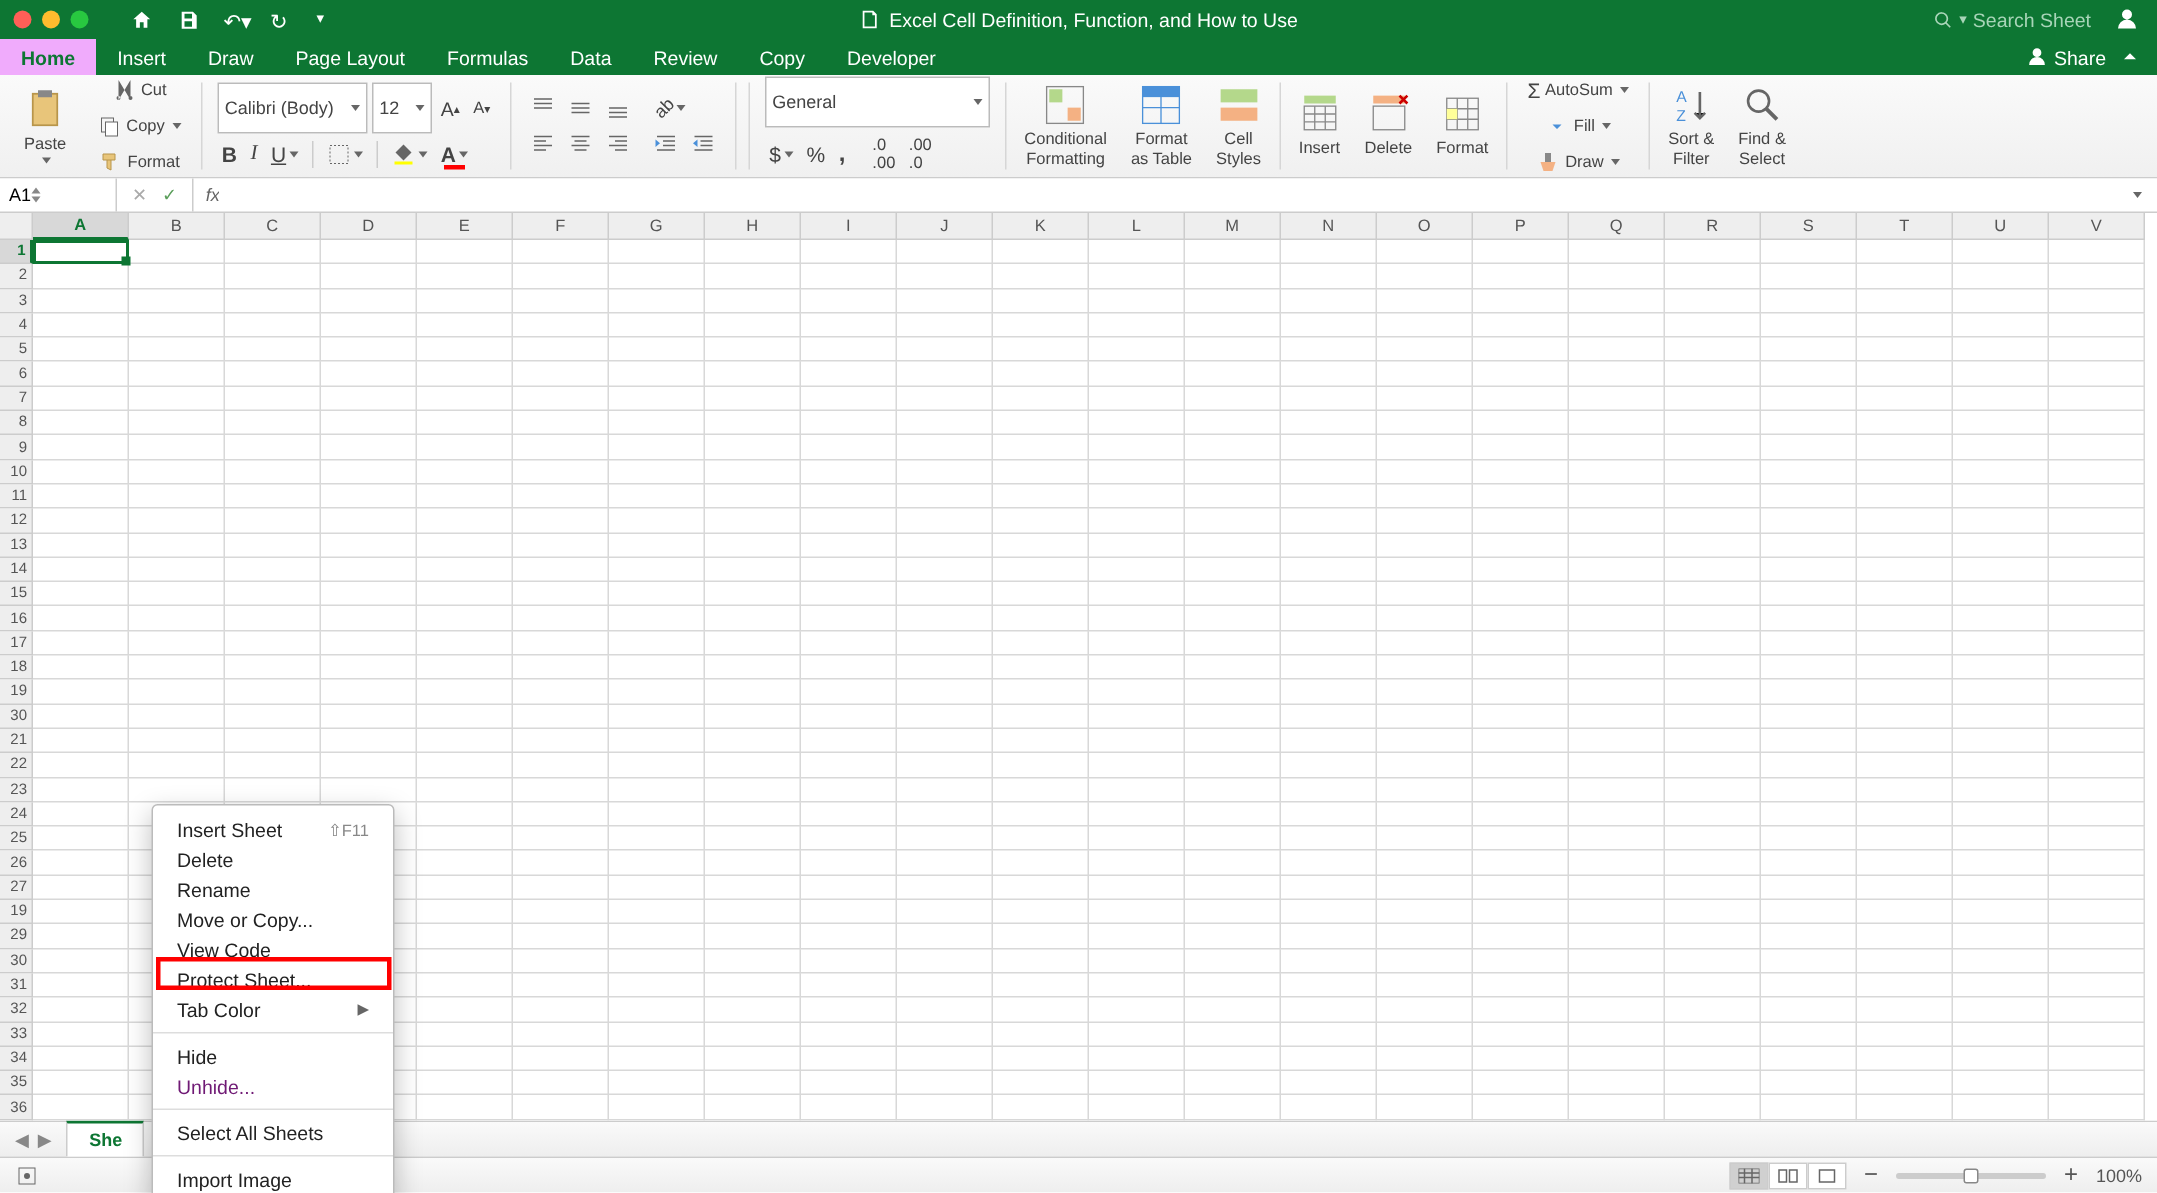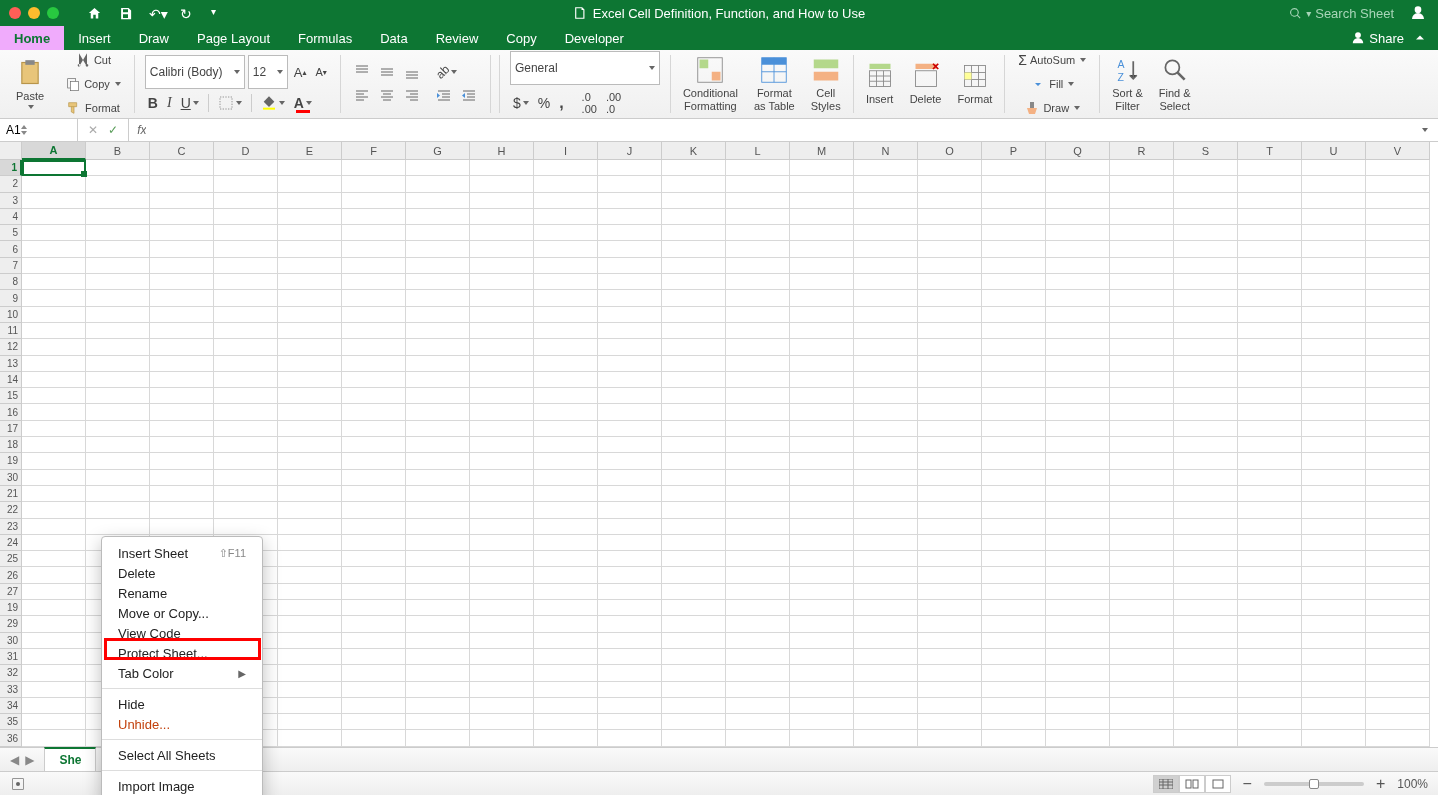--- a/index.html
+++ b/index.html
@@ -66,21 +66,21 @@
 .statusbar{height:24px;border-top:1px solid #ccc;background:linear-gradient(#fafafa,#eee);display:flex;align-items:center;font-size:12px;color:#555;padding:0 10px}
 .sb-right{margin-left:auto;display:flex;align-items:center;gap:12px}
 .sb-views{display:flex}
 .sb-view{width:26px;height:18px;border:1px solid #ccc;display:flex;align-items:center;justify-content:center;background:#fff}
 .sb-view.active{background:#d0d0d0}
 .sb-slider{width:100px;height:4px;background:#ccc;position:relative;border-radius:2px}
 .sb-slider .thumb{position:absolute;left:50%;top:-3px;width:10px;height:10px;background:#fff;border:1px solid #888;border-radius:2px;transform:translateX(-50%)}
 
 .ctx{position:absolute;left:101px;top:536px;width:162px;background:#fff;border:1px solid #bbb;border-radius:4px;box-shadow:0 6px 18px rgba(0,0,0,.25);padding:6px 0;z-index:100;font-size:13px;color:#222}
 .ctx-item{padding:3px 16px;display:flex;align-items:center;justify-content:space-between;cursor:pointer;height:20px}
-.ctx-item.disabled{color:#c2410c}
+.ctx-item.disabled{color:#701a75}
 .ctx-sep{height:1px;background:#ddd;margin:5px 0}
 .ctx-short{font-size:11px;color:#888}
 .ctx-sub{font-size:10px;color:#666}
 .highlight-box{position:absolute;left:104px;top:638px;width:157px;height:22px;border:3px solid #ff0000;z-index:101;pointer-events:none}
 </style>
 </head>
 <body>
 
 <div class="titlebar">
   <div class="traffic">

